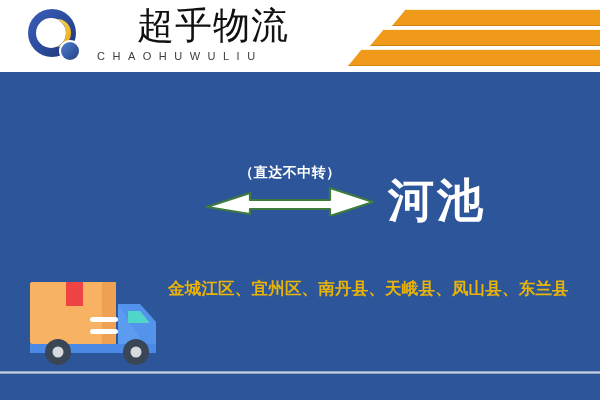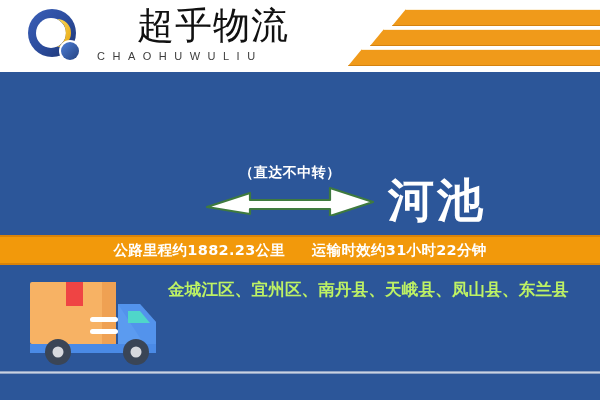--- a/index.html
+++ b/index.html
@@ -147,24 +147,24 @@
   }
   .info-gap { display: inline-block; width: 16px; }
 
   
   .districts {
     position: absolute;
     left: 168px; top: 276px;
     width: 420px;
   }
   .district-line {
-    font-family: Liberation Sans, sans-serif;
+    font-family: Liberation Serif, serif;
     font-size: 16.5px;
     font-weight: bold;
-    color: #bef264;
+    color: #eab308;
     line-height: 26px;
     letter-spacing: 0.2px;
     white-space: nowrap;
   }
 
   
   .truck {
     position: absolute;
     left: 24px; top: 278px;
     width: 140px; height: 98px;
@@ -239,27 +239,20 @@
         <svg width="170" height="30" viewBox="0 0 170 30">
           <path d="M2 21 L45 7 L45 14 L125 14 L125 2 L168 16 L125 30 L125 23 L45 23 L45 28 Z" fill="#ffffff" stroke="#3f7a3f" stroke-width="2.2" stroke-linejoin="round"></path>
         </svg>
       </div>
 
     </div>
 
     <div class="city dest">河池</div>
   </div>
 
-  <div class="info-bar">
-    <div class="info-text">
-      <span>公路里程约1882.23公里</span>
-      <span class="info-gap"></span>
-      <span>运输时效约31小时22分钟</span>
-    </div>
-  </div>
 
   <div class="truck">
     <svg width="140" height="98" viewBox="0 0 140 98">
 
       <rect x="6" y="4" width="86" height="62" rx="2" fill="#f7b264"></rect>
       <rect x="78" y="4" width="14" height="62" fill="#eea css"></rect>
       <rect x="78" y="4" width="14" height="62" fill="#efa153"></rect>
 
       <rect x="42" y="4" width="17" height="24" fill="#ef4444"></rect>
 

